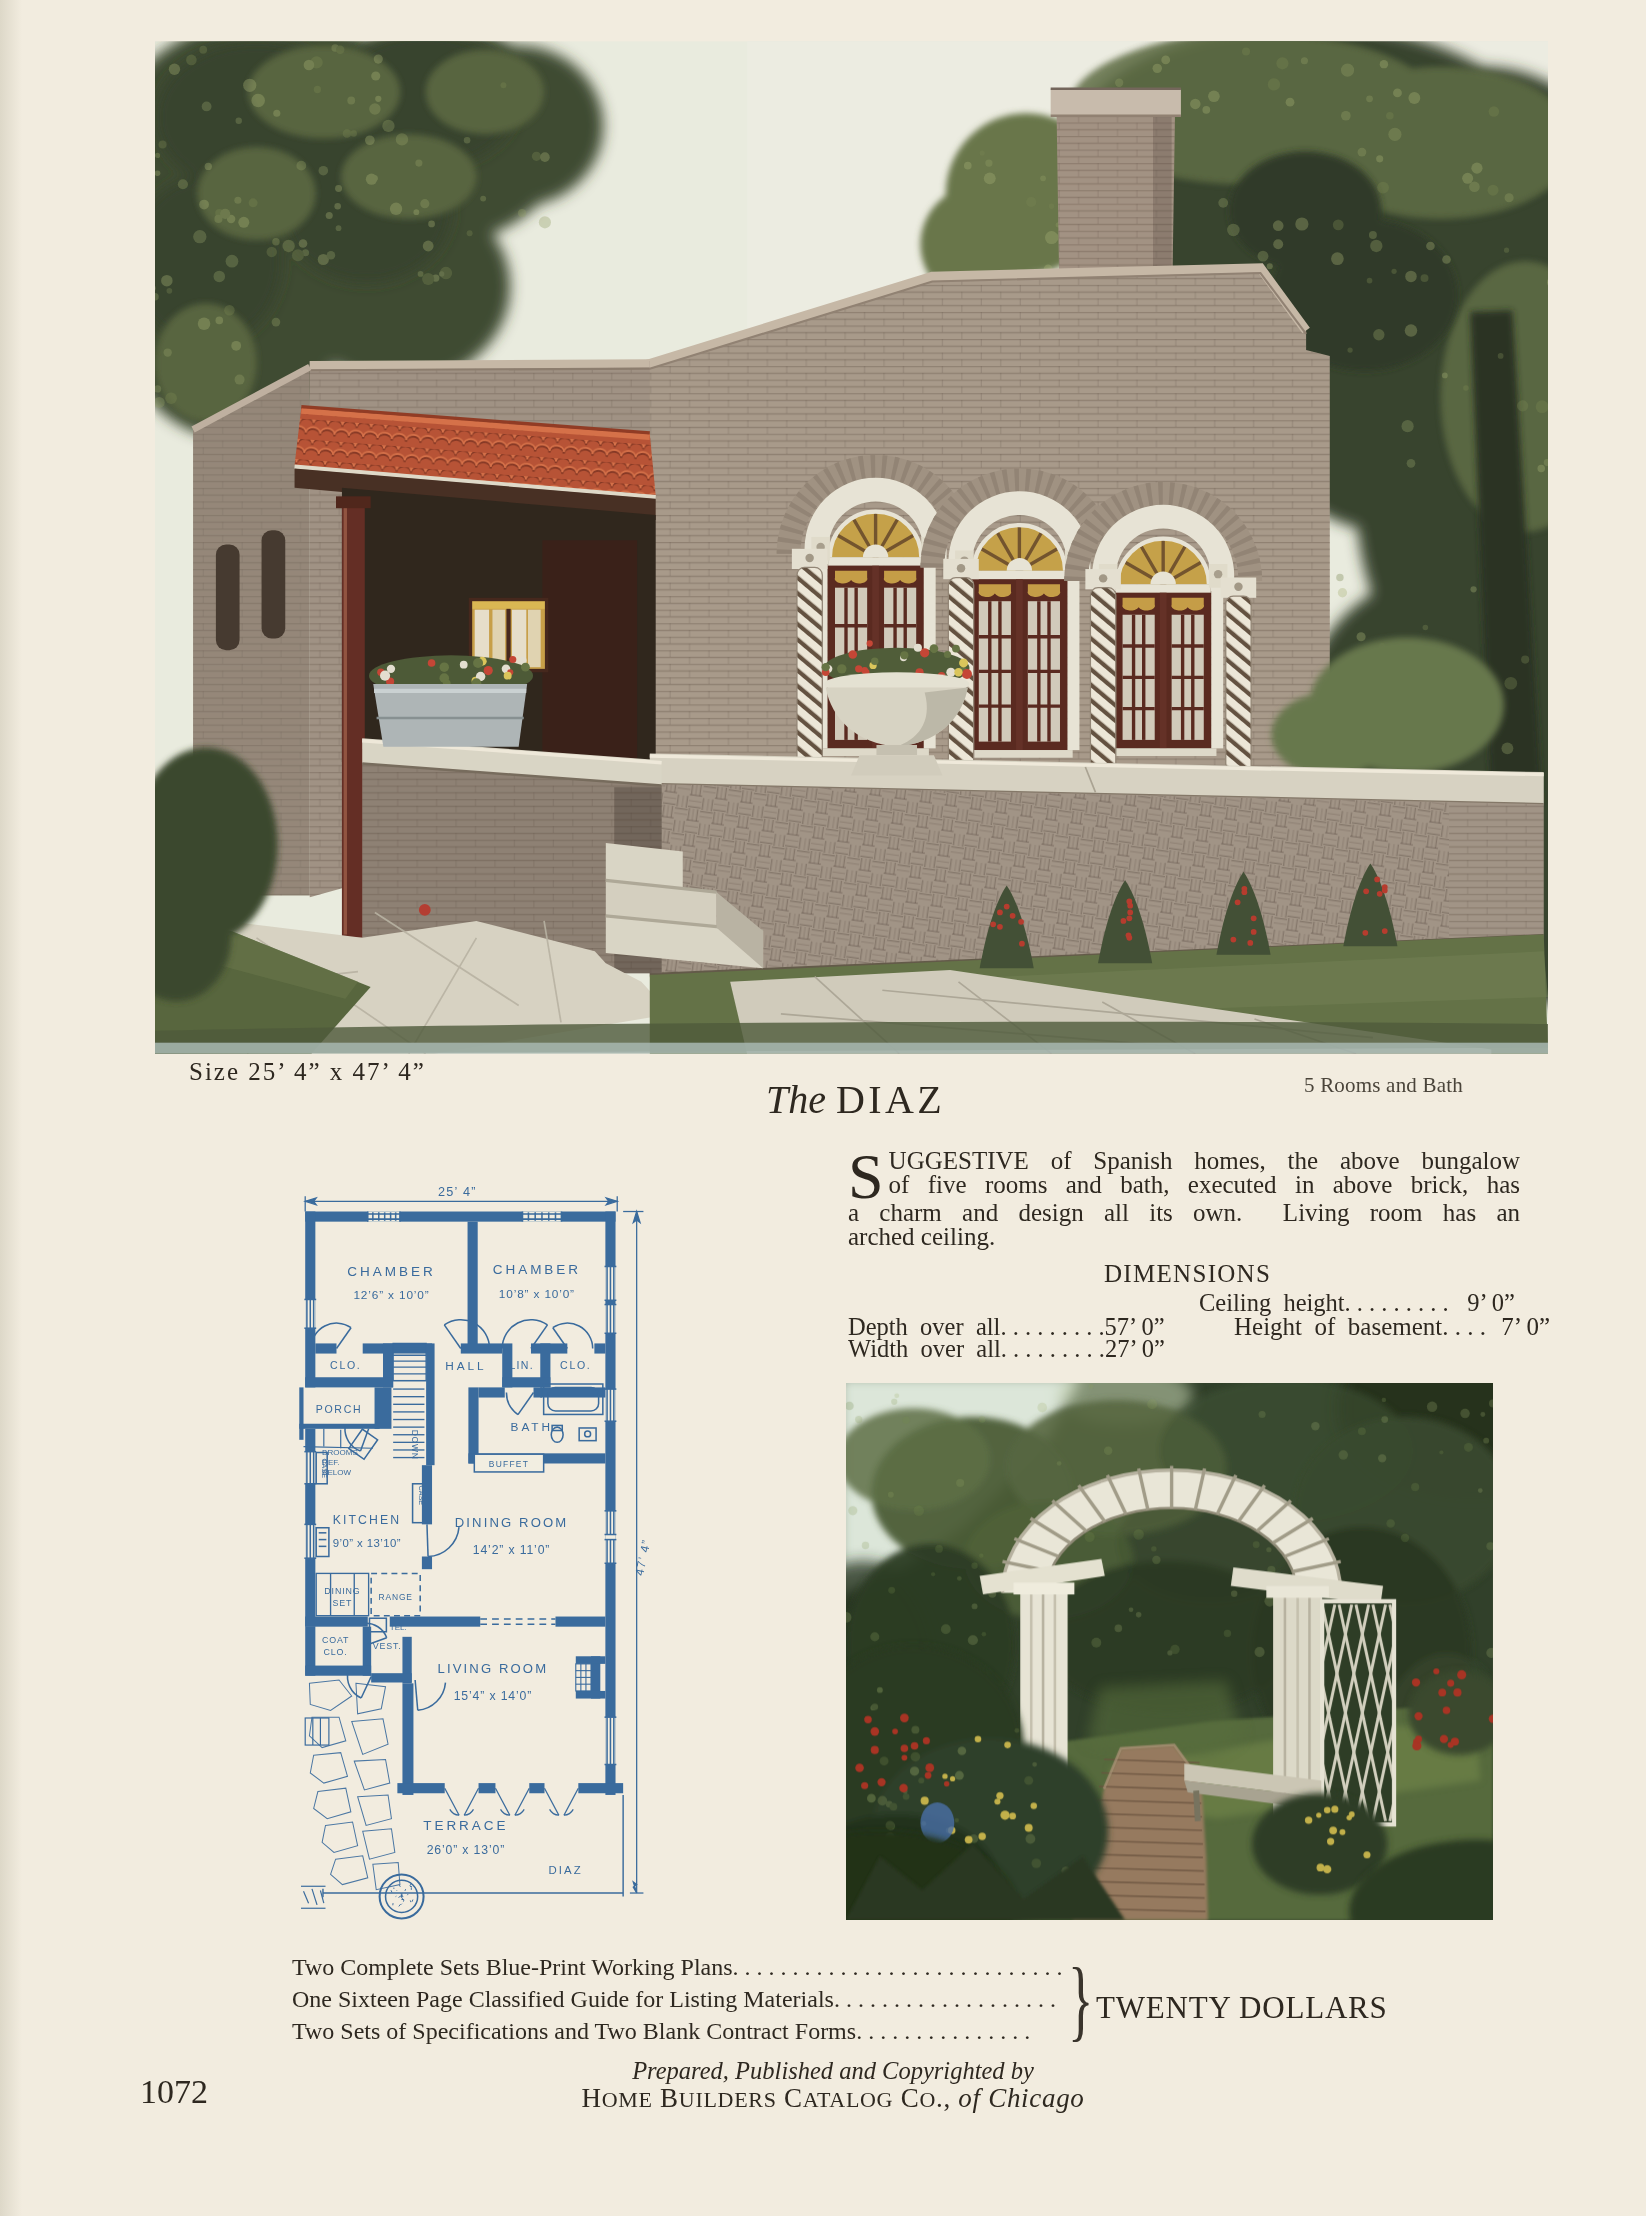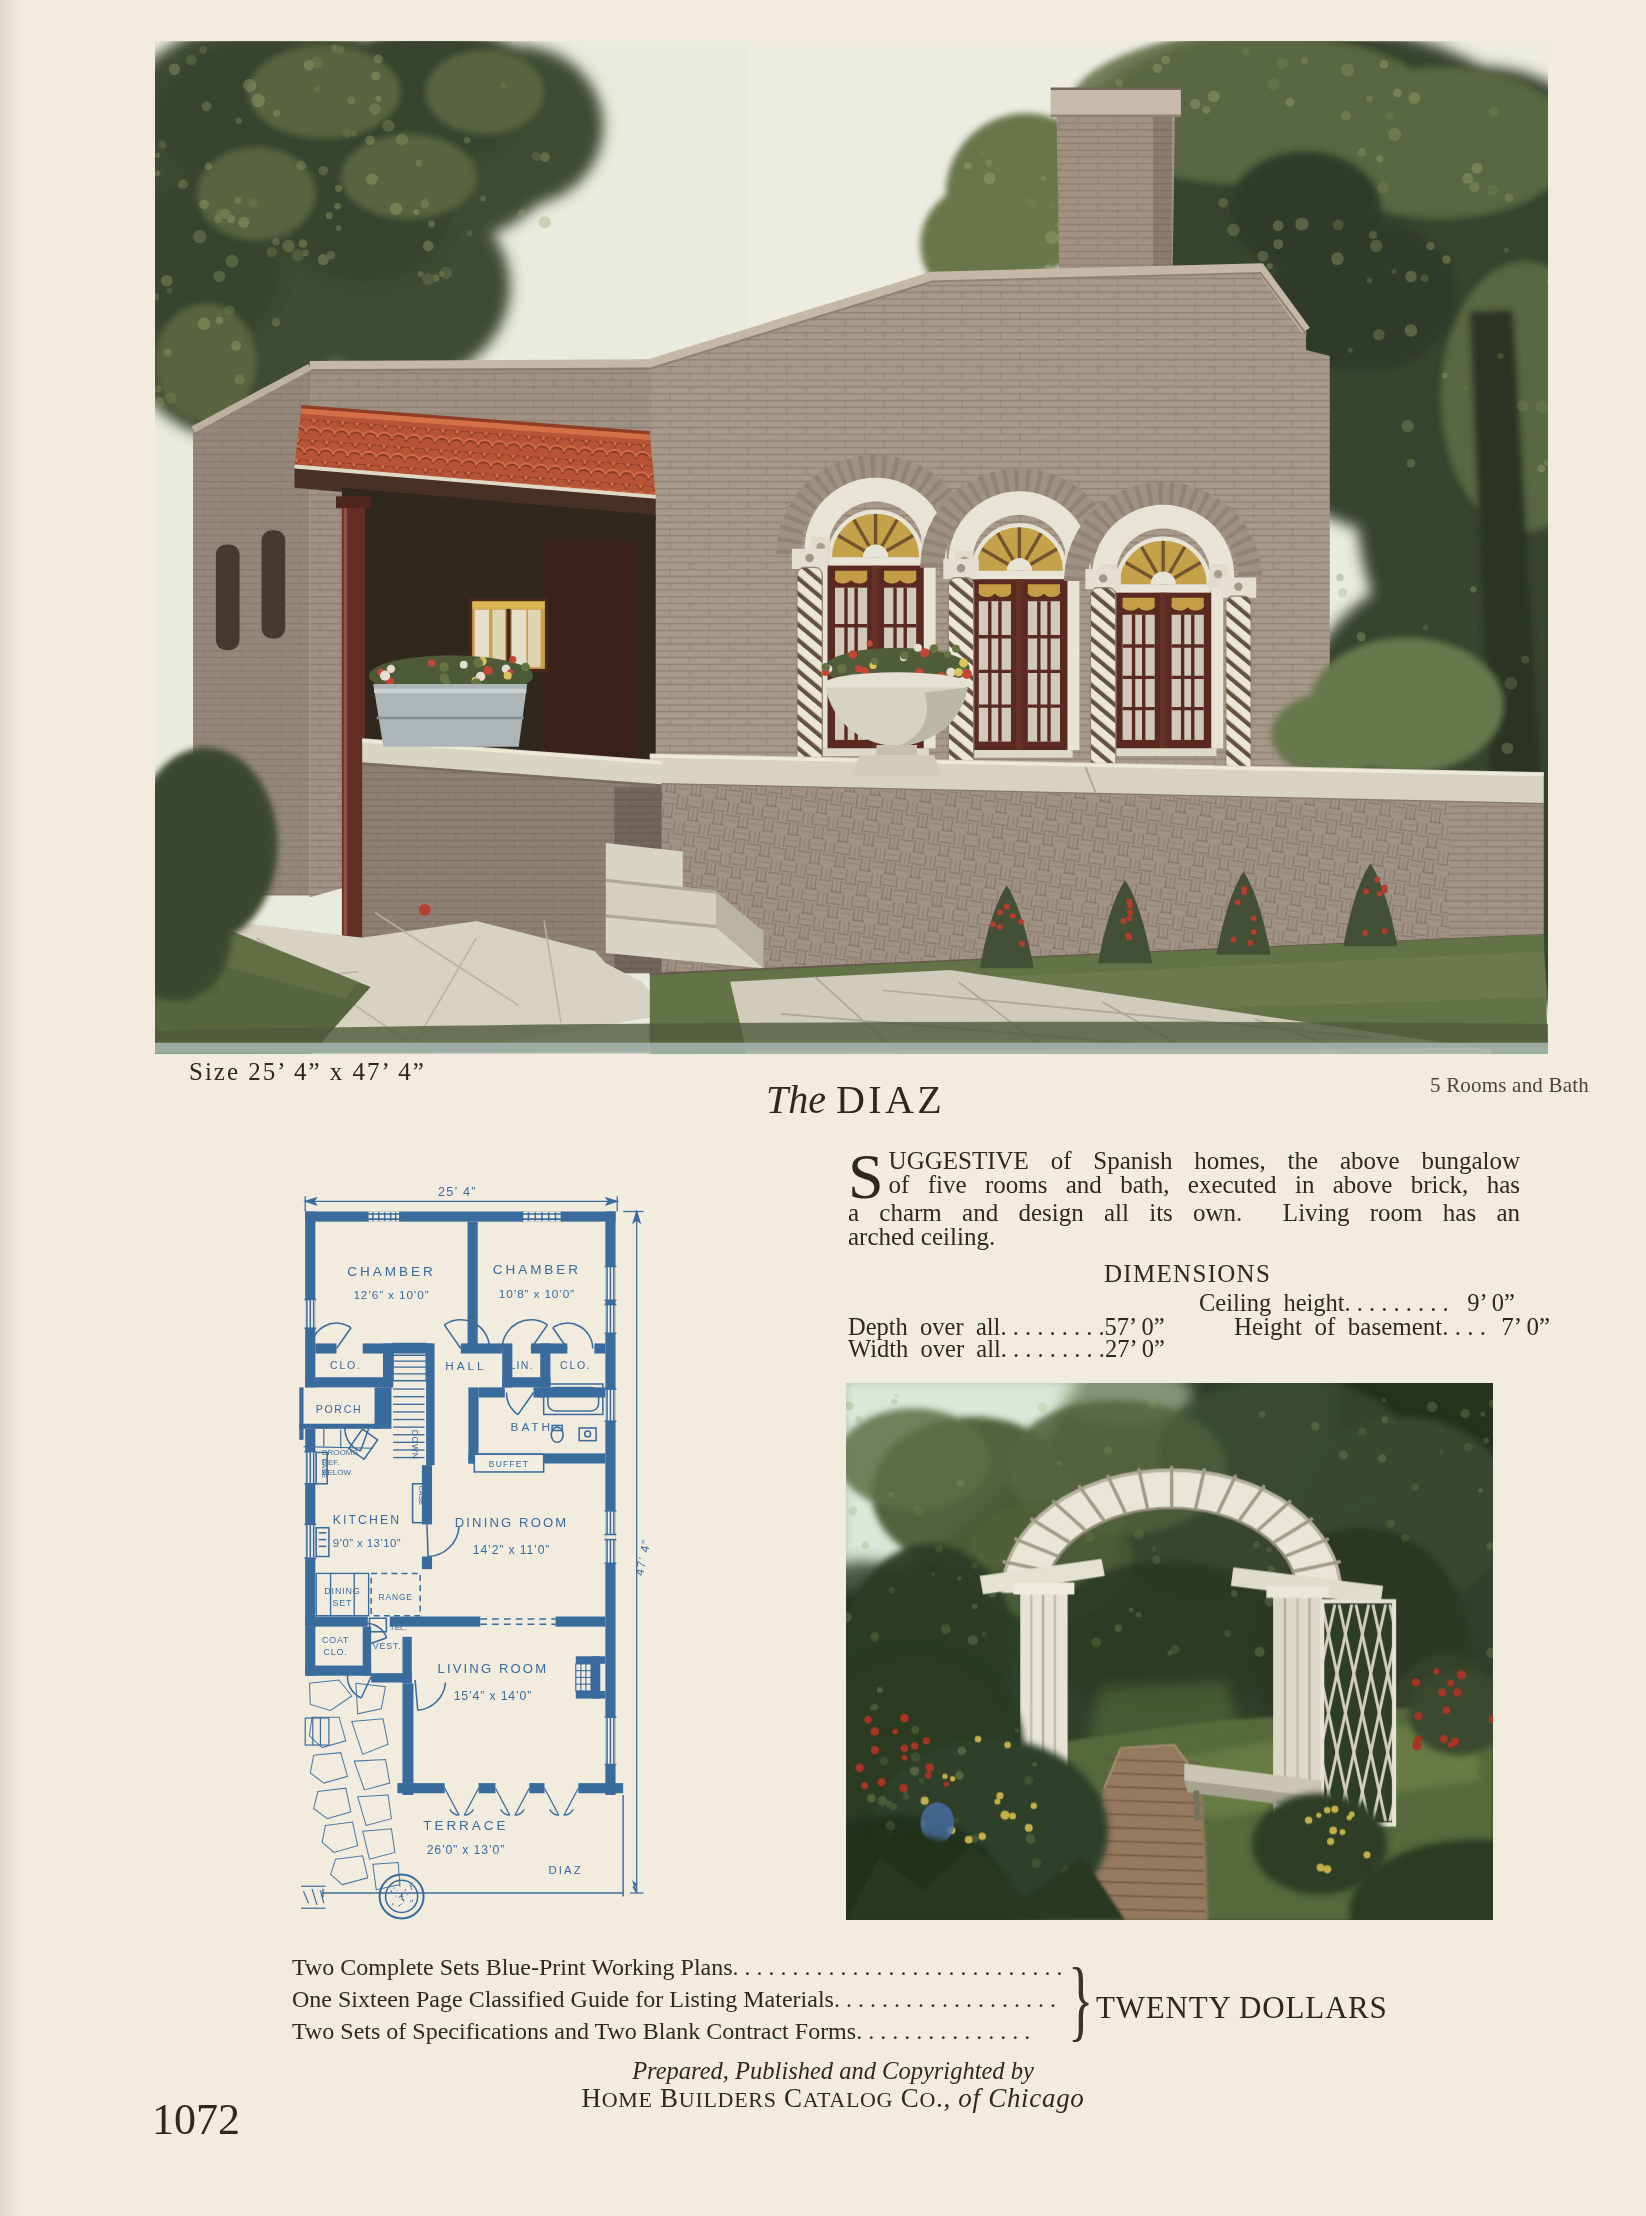--- a/index.html
+++ b/index.html
@@ -698,21 +698,21 @@
 <path d="M0,1170 C400,1160 1200,1156 1647,1162 L1647,1190 L0,1197 Z" fill="#42502f" opacity="0.8"></path>
 
 <rect x="0" y="1184" width="1647" height="13" fill="#9fb0aa" opacity="0.9"></rect>
 
 <rect x="0" y="0" width="1647" height="1197" fill="#ece5d2" opacity="0.07"></rect>
 </g>
 </svg>
 
 <div class="abs" style="left:189px;top:1058px;font-size:25px;letter-spacing:2px;">Size 25’ 4” x 47’ 4”</div>
 
-<div class="abs" style="left:1430px;top:1073px;font-size:21px;color:#4a443a;letter-spacing:0.2px;">5 Rooms and Bath</div>
+<div class="abs" style="left:1304px;top:1073px;font-size:21px;color:#4a443a;letter-spacing:0.2px;">5 Rooms and Bath</div>
 
 <div class="abs" style="left:766px;top:1076px;font-size:40px;"><i style="font-family:'Liberation Serif',serif;">The</i> <span style="letter-spacing:3.4px;">DIAZ</span></div>
 
 <div class="abs" style="left:848px;top:1149px;width:672px;font-size:25px;line-height:24px;text-align:justify;">
   <div style="float:left;font-size:64px;line-height:49px;padding:3.4px 5px 0 0;">S</div>
   <div style="text-align:justify;text-align-last:justify;">UGGESTIVE of Spanish homes, the above bungalow</div>
   <div style="text-align:justify;text-align-last:justify;">of five rooms and bath, executed in above brick, has</div>
   <div style="clear:both;text-align:justify;text-align-last:justify;">a charm and design all its own.&nbsp; Living room has an</div>
   <div>arched ceiling.</div>
 </div>
@@ -1504,14 +1504,14 @@
 </div>
 
 <div class="abs" style="left:1068px;top:1947px;font-size:91px;transform:scale(0.58,1);transform-origin:left top;color:#3a342c;">}</div>
 
 <div class="abs" style="left:1096px;top:1990px;font-size:31px;letter-spacing:0.8px;">TWENTY DOLLARS</div>
 
 <div class="abs" style="left:10px;top:2057px;width:1646px;text-align:center;font-size:24.5px;font-style:italic;">Prepared, Published and Copyrighted by</div>
 
 <div class="abs" style="left:10px;top:2083px;width:1646px;text-align:center;font-size:27px;letter-spacing:0.7px;">H<span style="font-size:22px;">OME</span> B<span style="font-size:22px;margin-top:15px;">UILDERS</span> C<span style="font-size:22px;">ATALOG</span> C<span style="font-size:22px;">O</span>., <i>of Chicago</i></div>
 
-<div class="abs" style="left:152px;top:2073px;font-size:44px;margin-top:21px;">1072</div>
+<div class="abs" style="left:140px;top:2073px;font-size:34px;">1072</div>
 
 
 </body></html>

